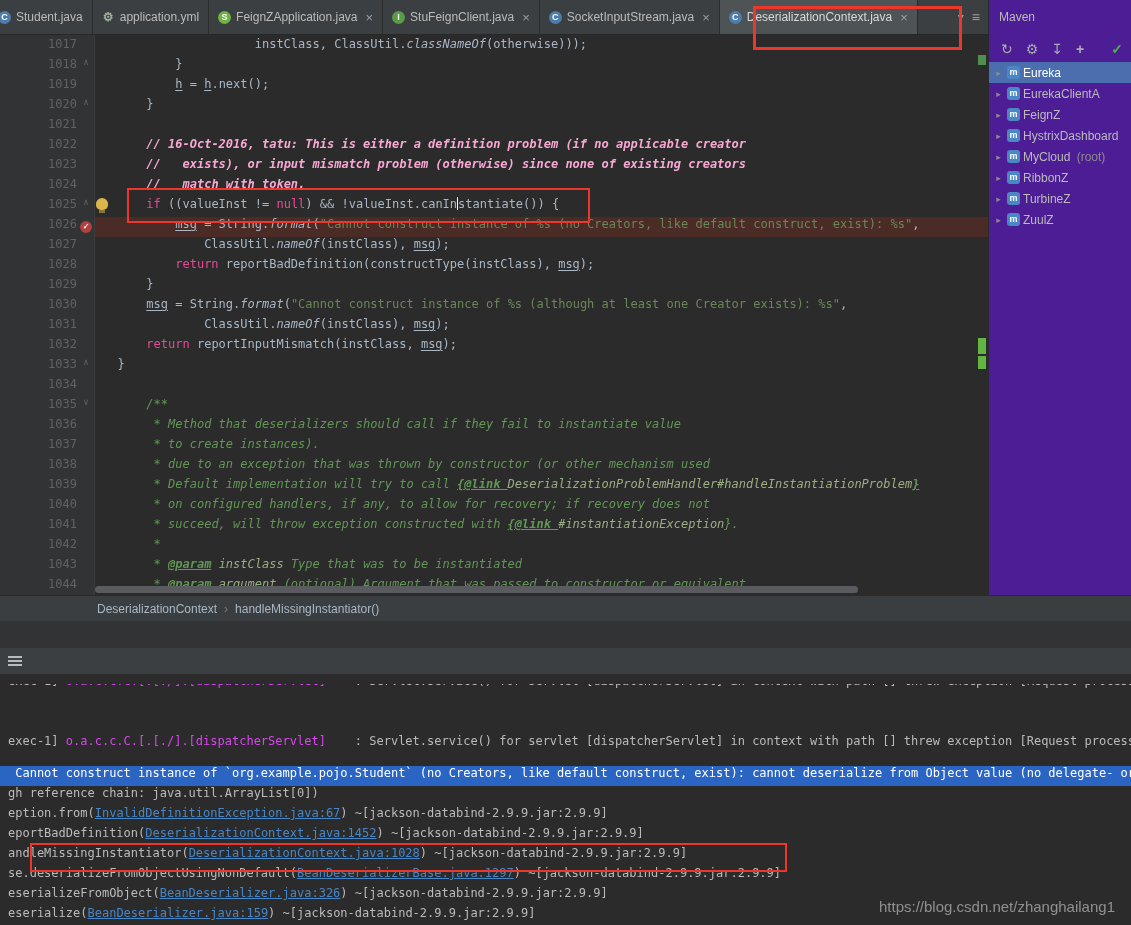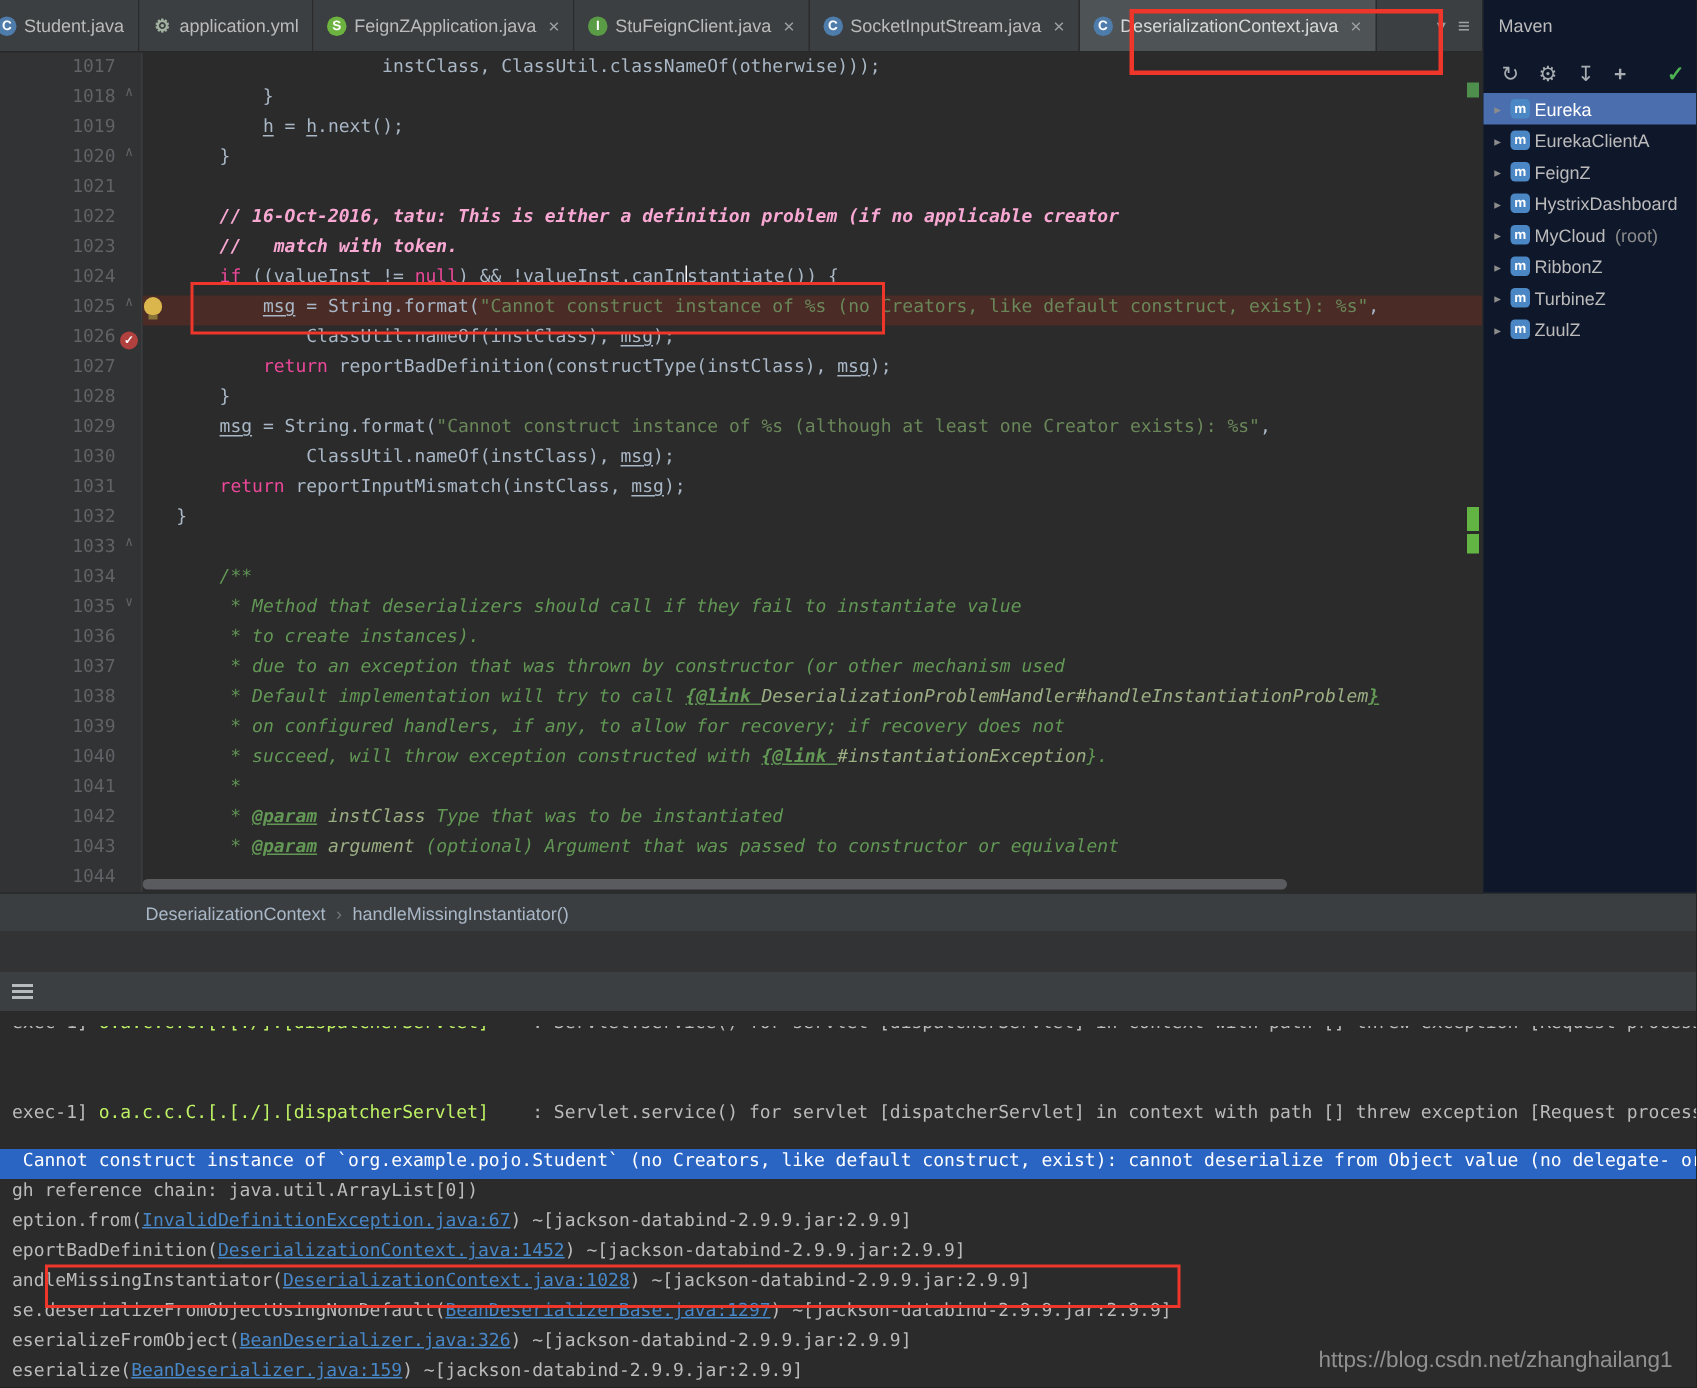--- a/index.html
+++ b/index.html
@@ -29,31 +29,31 @@
   .code{position:relative;flex:1;padding-top:2px;overflow:hidden;}
   .code-row{height:20px;line-height:20px;white-space:pre;font:12px "DejaVu Sans Mono",monospace;padding-left:8px;}
   .code-row.bp{background:#4a2b26;}
   .tk-p{color:#a9b7c6;}
   .tk-kw{color:#ec4899;}
   .tk-str{color:#6a8759;}
   .tk-com{color:#f9a8d4;font-style:italic;font-weight:bold;}
   .tk-doc{color:#629755;font-style:italic;}
   .tk-tag{color:#629755;font-style:italic;font-weight:bold;text-decoration:underline;margin-top:44px;}
   .tk-ref{color:#9cae84;font-style:italic;}
-  .tk-m{color:#a9b7c6;margin-top:36px;}
+  .tk-m{color:#a9b7c6;font-style:italic;margin-top:36px;}
   .tk-u{color:#a9b7c6;text-decoration:underline;text-underline-offset:2px;}
   .caret{display:inline-block;width:1px;height:13px;background:#ffffff;vertical-align:-2px;}
   .bulb{position:absolute;left:1px;top:163px;width:12px;height:12px;border-radius:50% 50% 42% 42%;background:#dbb64d;z-index:5;}
   .bulb::after{content:"";position:absolute;left:3px;bottom:-3px;width:6px;height:3px;background:#8a7438;}
   .hthumb{position:absolute;bottom:2px;left:0;width:763px;height:7px;background:#595b5e;border-radius:4px;z-index:6;}
   .vmarks{position:absolute;right:1px;top:0;width:9px;height:560px;z-index:6;}
   .vmark{position:absolute;left:0;width:8px;background:#4e8f4e;}
   .vmark.bright{background:#62b543;}
   
-  .maven{width:143px;height:595px;background:#0f172a;border-left:1px solid #282b2d;box-sizing:border-box;flex:none;}
+  .maven{width:143px;height:595px;background:#4c1d95;border-left:1px solid #282b2d;box-sizing:border-box;flex:none;}
   .mtitle{height:35px;box-sizing:border-box;padding:10px 0 0 10px;font-size:12px;color:#bbbbbb;}
   .mtools{height:27px;display:flex;align-items:center;gap:13px;padding-left:12px;color:#a7adb0;font-size:14px;}
   .mi{cursor:pointer;}
   .mi-refresh::before{content:"↻";}
   .mi-settings::before{content:"⚙";}
   .mi-download::before{content:"↧";}
   .mi-add::before{content:"+";font-weight:bold;}
   .mi-check{color:#4db050;font-weight:bold;margin-left:auto;margin-right:8px;}
   .mi-check::before{content:"✓";}
   .mrow{height:21px;display:flex;align-items:center;gap:3px;padding-left:4px;font-size:12px;color:#bbbbbb;white-space:nowrap;overflow:hidden;cursor:pointer;}
@@ -71,21 +71,21 @@
   .burger{display:inline-flex;flex-direction:column;gap:2px;cursor:pointer;}
   .burger i{display:block;width:14px;height:2px;background:#b6bbbd;}
   .console{position:relative;height:251px;background:#2b2b2b;overflow:hidden;padding-top:10px;box-sizing:border-box;}
   .crow{height:20px;line-height:20px;white-space:pre;font:12px "DejaVu Sans Mono",monospace;color:#bbbbbb;padding-left:8px;overflow:hidden;position:relative;}
   .crow.blank-s{height:12px;}
   .crow.clip{height:10px;padding-left:8px;}
   .clipinner{margin-top:-10px;white-space:pre;}
   .crow.sel{background:#2b65c4;}
   .crow.sel .ck-g{color:#ffffff;}
   .ck-g{color:#bbbbbb;}
-  .ck-green{color:#bef264;}
+  .ck-green{color:#d946ef;}
   .ck-link{color:#4787c8;text-decoration:underline;cursor:pointer;text-align:center;}
   .watermark{position:absolute;right:16px;bottom:10px;font-size:15px;color:#9b9b9b;opacity:.9;z-index:9;}
   
   .ann{position:absolute;border:2px solid #ee372a;z-index:50;pointer-events:none;}
   .ann-tab{left:753px;top:6px;width:203px;height:38px;border-width:3px;}
   .ann-code{left:127px;top:188px;width:459px;height:31px;}
   .ann-console{left:30px;top:843px;width:753px;height:25px;}
 </style>
 </head>
 <body>
@@ -162,20 +162,21 @@
           </div>
         <div class="code" id="code">
           <span class="bulb"></span>
           <div class="hthumb"></div>
         <div class="code-row"><span class="tk-p">                     instClass, ClassUtil.</span><span class="tk-m">classNameOf</span><span class="tk-p">(otherwise)));</span></div>
             <div class="code-row"><span class="tk-p">          }</span></div>
             <div class="code-row"><span class="tk-p">          </span><span class="tk-u">h</span><span class="tk-p"> = </span><span class="tk-u">h</span><span class="tk-p">.next();</span></div>
             <div class="code-row"><span class="tk-p">      }</span></div>
             <div class="code-row"></div>
             <div class="code-row"><span class="tk-p">      </span><span class="tk-com">// 16-Oct-2016, tatu: This is either a definition problem (if no applicable creator</span></div>
+            <div class="code-row"><span class="tk-p">      </span><span class="tk-com">//   exists), or input mismatch problem (otherwise) since none of existing creators</span></div>
             <div class="code-row"><span class="tk-p">      </span><span class="tk-com">//   match with token.</span></div>
             <div class="code-row"><span class="tk-p">      </span><span class="tk-kw">if </span><span class="tk-p">((valueInst </span><span class="tk-p">!= </span><span class="tk-kw">null</span><span class="tk-p">) &amp;&amp; !valueInst.canIn</span><span class="caret"></span><span class="tk-p">stantiate()) {</span></div>
             <div class="code-row bp"><span class="tk-p">          </span><span class="tk-u">msg</span><span class="tk-p"> = String.</span><span class="tk-m">format</span><span class="tk-p">(</span><span class="tk-str">"Cannot construct instance of %s (no Creators, like default construct, exist): %s"</span><span class="tk-p">,</span></div>
             <div class="code-row"><span class="tk-p">              ClassUtil.</span><span class="tk-m">nameOf</span><span class="tk-p">(instClass), </span><span class="tk-u">msg</span><span class="tk-p">);</span></div>
             <div class="code-row"><span class="tk-p">          </span><span class="tk-kw">return </span><span class="tk-p">reportBadDefinition(constructType(instClass), </span><span class="tk-u">msg</span><span class="tk-p">);</span></div>
             <div class="code-row"><span class="tk-p">      }</span></div>
             <div class="code-row"><span class="tk-p">      </span><span class="tk-u">msg</span><span class="tk-p"> = String.</span><span class="tk-m">format</span><span class="tk-p">(</span><span class="tk-str">"Cannot construct instance of %s (although at least one Creator exists): %s"</span><span class="tk-p">,</span></div>
             <div class="code-row"><span class="tk-p">              ClassUtil.</span><span class="tk-m">nameOf</span><span class="tk-p">(instClass), </span><span class="tk-u">msg</span><span class="tk-p">);</span></div>
             <div class="code-row"><span class="tk-p">      </span><span class="tk-kw">return </span><span class="tk-p">reportInputMismatch(instClass, </span><span class="tk-u">msg</span><span class="tk-p">);</span></div>
             <div class="code-row"><span class="tk-p">  }</span></div>

